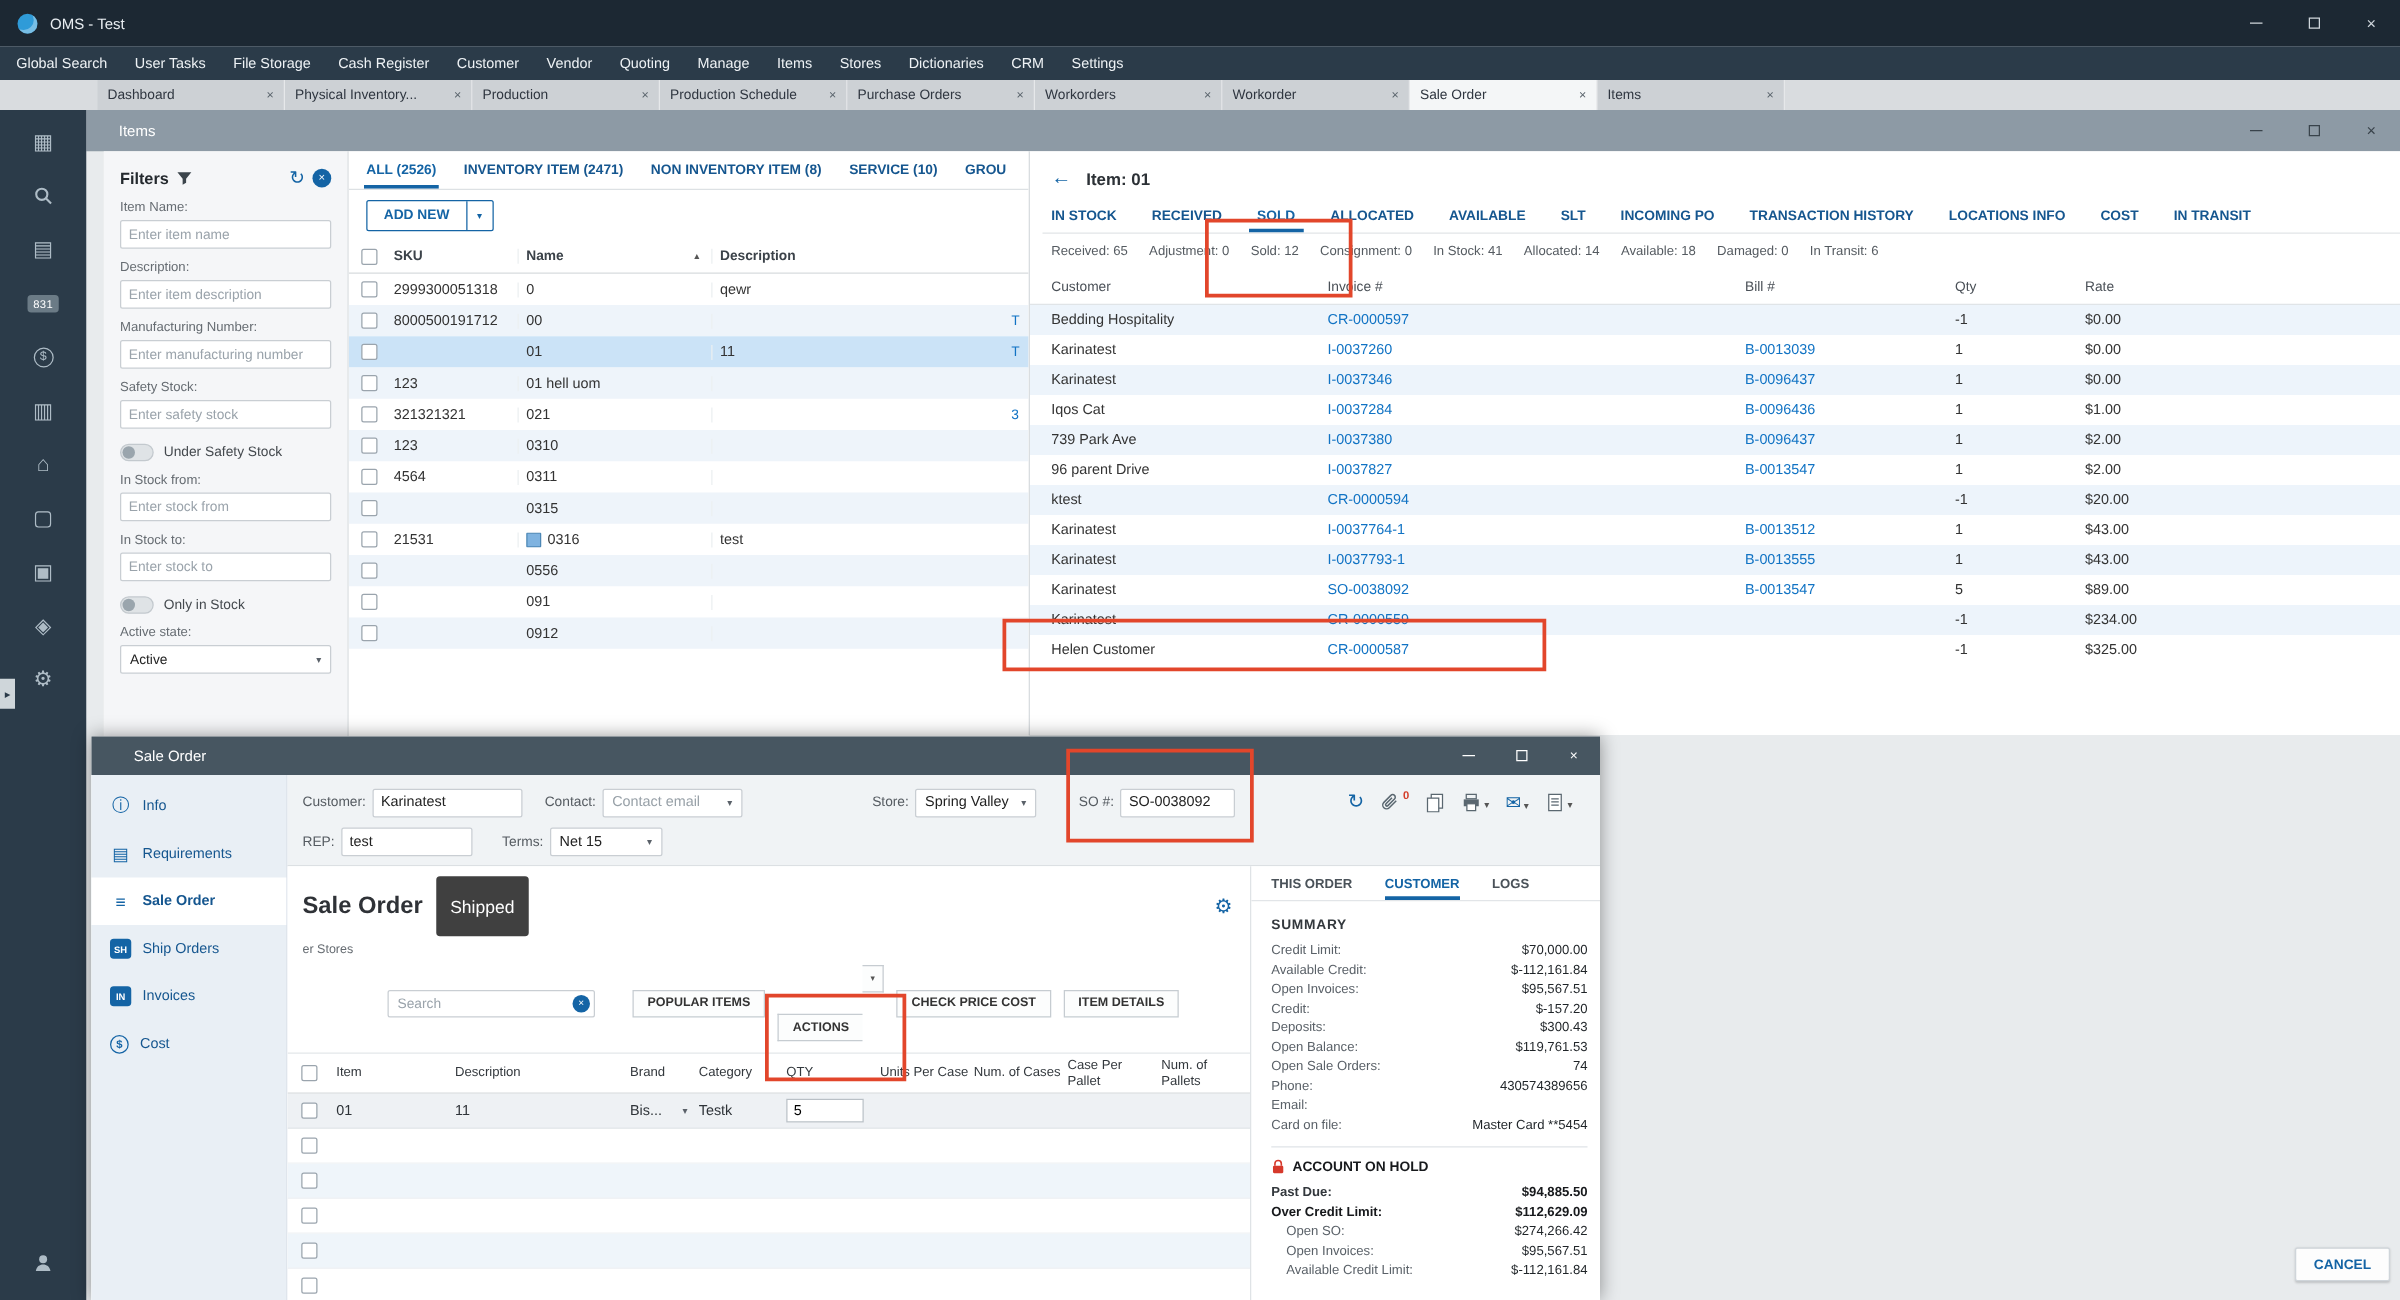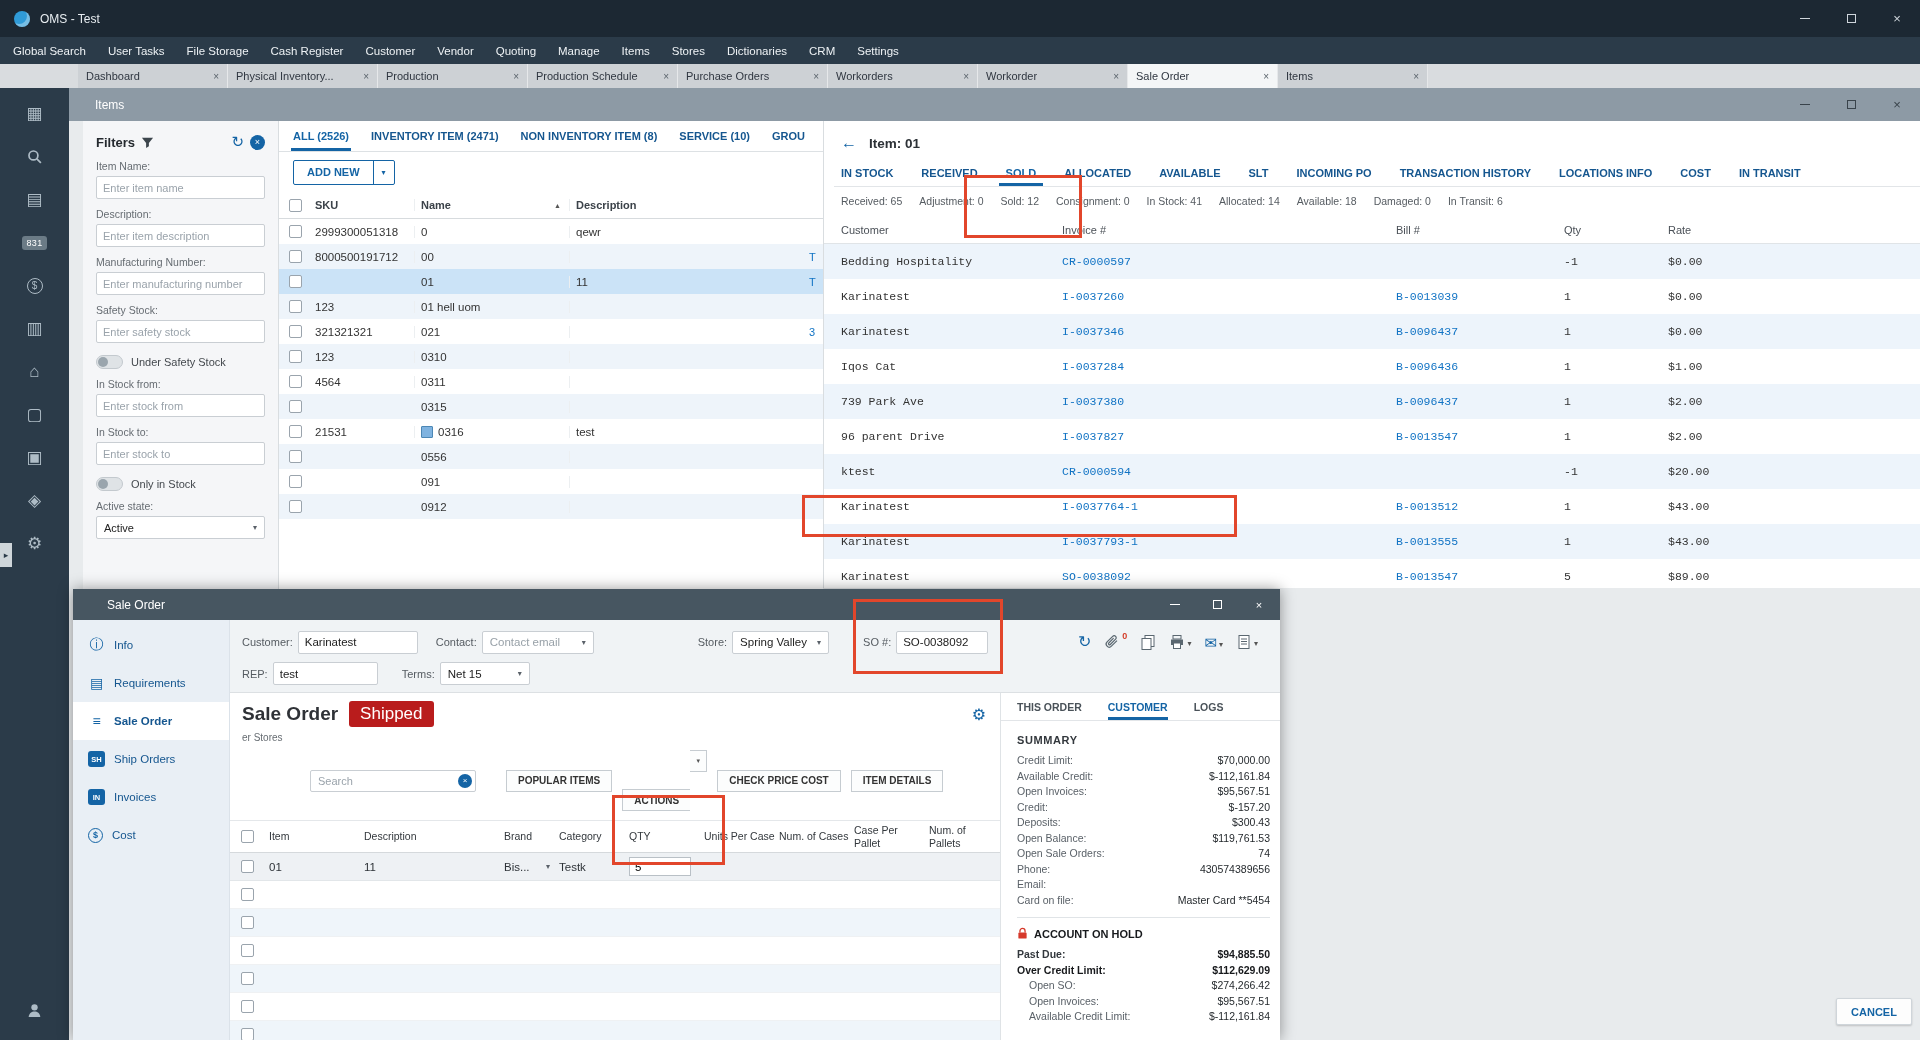--- a/index.html
+++ b/index.html
@@ -89,21 +89,21 @@
   .dtabs { display:flex; gap:14px; margin:8px 0 0 10px; border-bottom:1px solid #e2e5e8; overflow:hidden; }
   .dtab { padding:7px 7px; font-size:11px; font-weight:bold; color:#15568f; white-space:nowrap; }
   .dtab.active { color:#1464a5; box-shadow:inset 0 -3px 0 #1464a5; }
   .dstats { display:flex; gap:17px; margin:8px 0 0 17px; font-size:10.5px; color:#555b61; white-space:nowrap; }
   .dthead { display:flex; align-items:center; height:28px; margin-top:9px; border-bottom:1px solid #e0e4e7; font-size:11px; color:#4a5057; }
   .sc-cust { width:238px; padding-left:17px; flex:none; overflow:hidden; white-space:nowrap; }
   .sc-inv { width:318px; flex:none; overflow:hidden; white-space:nowrap; }
   .sc-bill { width:184px; flex:none; overflow:hidden; white-space:nowrap;padding-left:16px; }
   .sc-qty { width:104px; flex:none; }
   .sc-rate { flex:1; }
-  .srow { display:flex; align-items:center; height:35px; font-size:11.5px; color:#333;font-family:Liberation Mono, monospace; }
+  .srow { display:flex; align-items:center; height:24px; font-size:11.5px; color:#333; }
   .dtbody .srow:nth-of-type(odd) { background:#edf4fb; }
   .link { color:#1173c4; }
 
   
   .so-win { position:absolute; left:73px; top:589px; width:1207px; height:451px; background:#fff; z-index:40; box-shadow:0 0 14px rgba(0,0,0,.4); overflow:hidden; }
   .so-tbar { height:31px; background:#475661; display:flex; align-items:center; }
   .so-title { color:#fff; font-size:12px; margin-left:34px; }
   .so-tbar .wbtn { width:42px; height:31px; color:#fff; font-size:11px; }
   .so-side { position:absolute; left:0; top:31px; width:157px; bottom:0; background:#e9eff5; border-right:1px solid #dbe2e9; padding-top:6px; }
   .so-sitem { height:38px; display:flex; align-items:center; gap:9px; padding-left:15px; font-size:11.5px; color:#15568f; }
@@ -124,21 +124,21 @@
   .ico-group { display:flex; align-items:flex-start; gap:2px; }
   .ic-refresh { color:#1464a5; font-size:16px; line-height:1; }
   .ic-mail { color:#1464a5; font-size:15px; line-height:1; }
   .attach-badge { color:#d43e2a; font-size:9px; font-weight:bold; margin-top:-3px; }
   .tbi svg { width:16px; height:16px; }
   .ico-caret { font-size:8px; color:#555; margin-top:5px; }
 
   .so-content { position:absolute; left:157px; top:104px; right:280px; bottom:0; background:#fff; overflow:hidden; }
   .so-head { display:flex; align-items:center; padding:8px 14px 0 12px; gap:11px; }
   .so-heading { font-size:19px; font-weight:bold; color:#2f3237; }
-  .pill { background:#b91c1c; color:#fff; font-size:17px; padding:3px 11px; border-radius:3px; }
+  .pill { background:#404040; color:#fff; font-size:14px; padding:16px 11px; border-radius:3px; }
   .gear-btn { margin-left:auto; color:#1464a5; font-size:16px; }
   .stores-note { font-size:10px; color:#666c72; margin:5px 0 0 12px; }
   .so-actionrow { display:flex; align-items:center; margin:7px 0 0 80px; }
   .searchbox { position:relative; width:166px; }
   .searchbox input { width:100%; height:22px; border:1px solid #c9ced3; border-radius:2px; font-size:11px; padding:0 22px 0 7px; }
   .search-clear { position:absolute; right:4px; top:4px; width:14px; height:14px; background:#1464a5; border-radius:50%; color:#fff; font-size:8px; display:flex; align-items:center; justify-content:center; }
   .abtn { height:22px; border:1px solid #c6ccd1; background:#fcfdfd; color:#333; font-size:10px; font-weight:bold; padding:0 11px; display:flex; align-items:center; margin-left:10px; white-space:nowrap; }
   .abtn-caret { width:17px; height:22px; border:1px solid #c6ccd1; border-left:none; background:#fcfdfd; display:flex; align-items:center; justify-content:center; font-size:7px; color:#555; }
   .actions-group { display:flex; margin-left:10px; }
   .actions-group .abtn { margin-left:0; border-right:none;margin-top:39px; }

